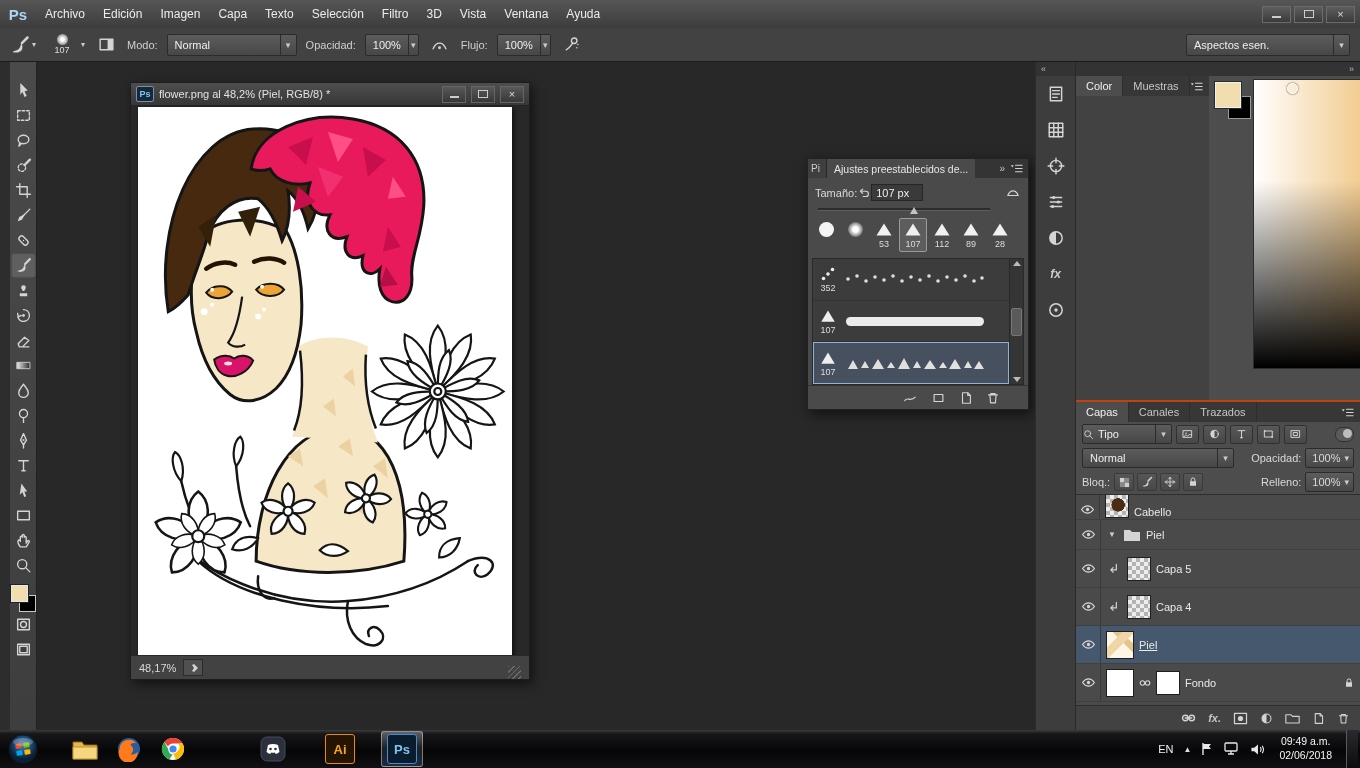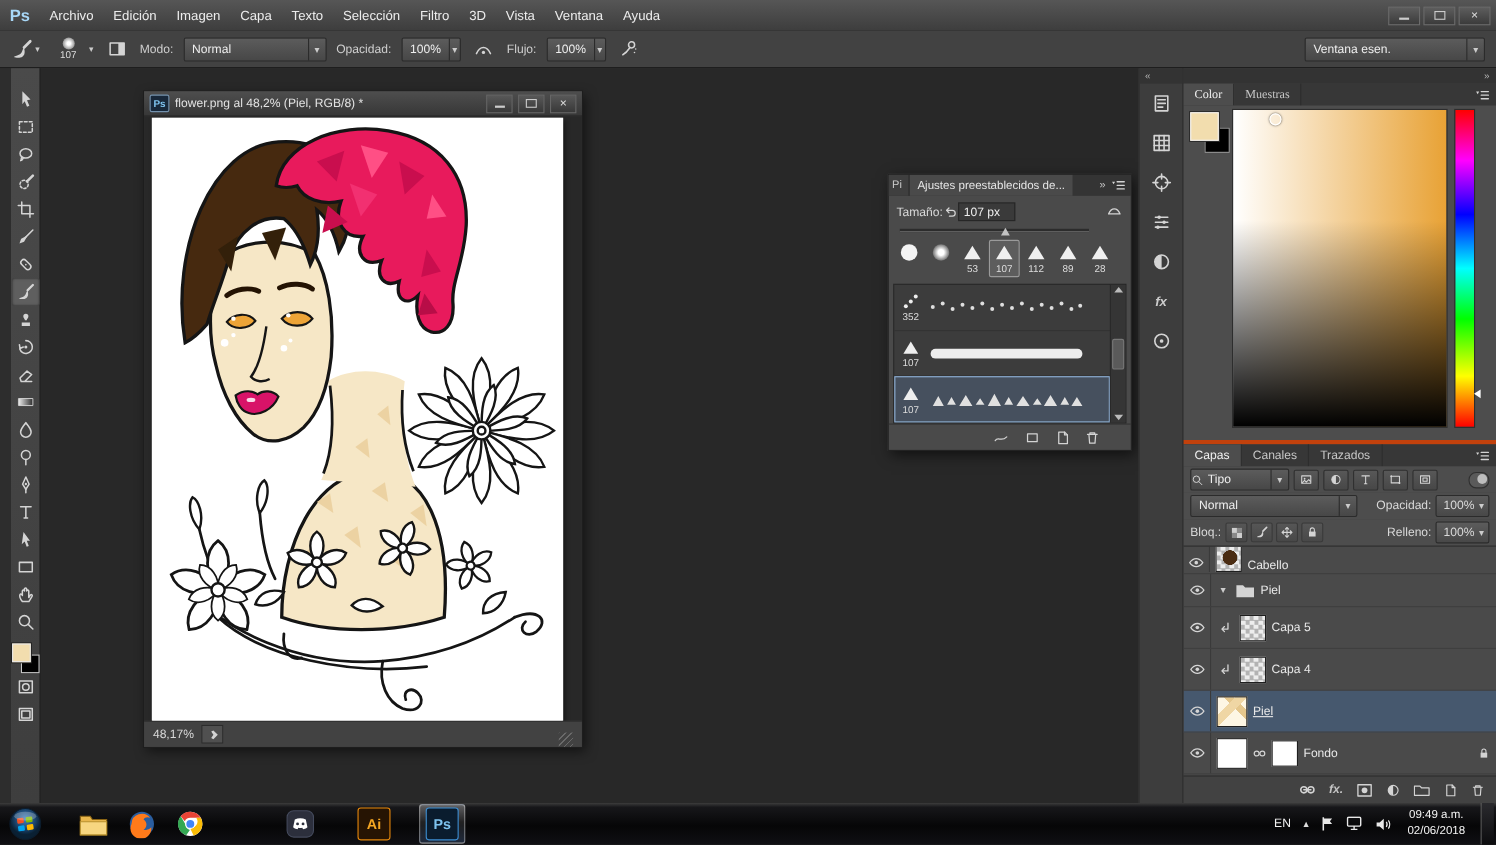--- a/index.html
+++ b/index.html
@@ -100,21 +100,21 @@
   .strip-fx{font-size:12px;font-style:italic;font-weight:bold;color:#ccc;}
   
   #dock{position:absolute;left:1075px;top:62px;width:285px;height:668px;background:#424242;border-left:1px solid #292929;
     display:flex;flex-direction:column;box-sizing:border-box;}
   .dock-head{height:14px;background:#333;display:flex;align-items:center;justify-content:flex-end;
     padding-right:6px;color:#b9b9b9;font-size:9px;flex:none;}
   .panel-tabs{height:20px;background:#373737;display:flex;align-items:stretch;flex:none;}
   .ptab{padding:0 10px;display:flex;align-items:center;font-size:11px;color:#c6c6c6;border-right:1px solid #2d2d2d;}
   .ptab.active{background:#4d4d4d;color:#f0f0f0;}
   .ptab-menu{margin-left:auto;display:flex;align-items:center;padding-right:6px;}
-  #color-panel{height:324px;display:flex;flex-direction:column;border-bottom:4px solid #c2410c;flex:none;font-family:Liberation Serif, serif;}
+  #color-panel{height:324px;display:flex;flex-direction:row;border-bottom:2px solid #c2410c;flex:none;}
   .color-body{flex:1;background:#4d4d4d;position:relative;}
   .fgbg{position:absolute;left:6px;top:6px;width:38px;height:38px;}
   .cp-bg{position:absolute;left:13px;top:14px;width:21px;height:21px;background:#000;border:1px solid #999;}
   .cp-fg{position:absolute;left:0;top:0;width:24px;height:24px;border:1px solid #f0f0f0;box-shadow:0 0 0 1px #2a2a2a;}
   .sb-box{position:absolute;left:44px;top:3px;width:194px;height:288px;border:1px solid #2d2d2d;
     background:linear-gradient(to bottom,rgba(0,0,0,0) 35%,#000 100%),linear-gradient(to right,#fff,#e8a235);}
   .sb-cursor{position:absolute;left:33px;top:3px;width:9px;height:9px;border:1.5px solid #fff;border-radius:50%;
     box-shadow:0 0 2px rgba(0,0,0,.8);}
   .hue-bar{position:absolute;left:246px;top:3px;width:17px;height:288px;border:1px solid #2d2d2d;
     background:linear-gradient(to bottom,#f00 0%,#f0f 16%,#00f 33%,#0ff 50%,#0f0 66%,#ff0 84%,#f00 100%);}
@@ -250,21 +250,21 @@
     </div>
     <div class="opt-btn">
       <svg class="icon" width="17" height="17" viewBox="0 0 16 16">
         <path d="M3 13c2-1 4-3 6-6"></path>
           <circle cx="10.5" cy="4.5" r="2.6"></circle>
         <circle cx="14" cy="8" r=".7" class="f"></circle>
           <circle cx="13" y="11" cy="11" r=".7" class="f"></circle>
       </svg>
     </div>
     <div class="dd" id="workspace-dd">
-      <span class="val">Ventana esen.</span>
+      <span class="val">Aspectos esen.</span>
       <span class="arr">▾</span>
     </div>
   </div>
 
   <div id="left-edge"></div>
   <div id="toolbar">
     <div class="tool">
         <svg class="icon" width="17" height="17" viewBox="0 0 16 16">
           <path class="f" d="M5 1l7 7-3 .6 2 4.6-2 .9-2-4.6L5 12z"></path>
         </svg>

